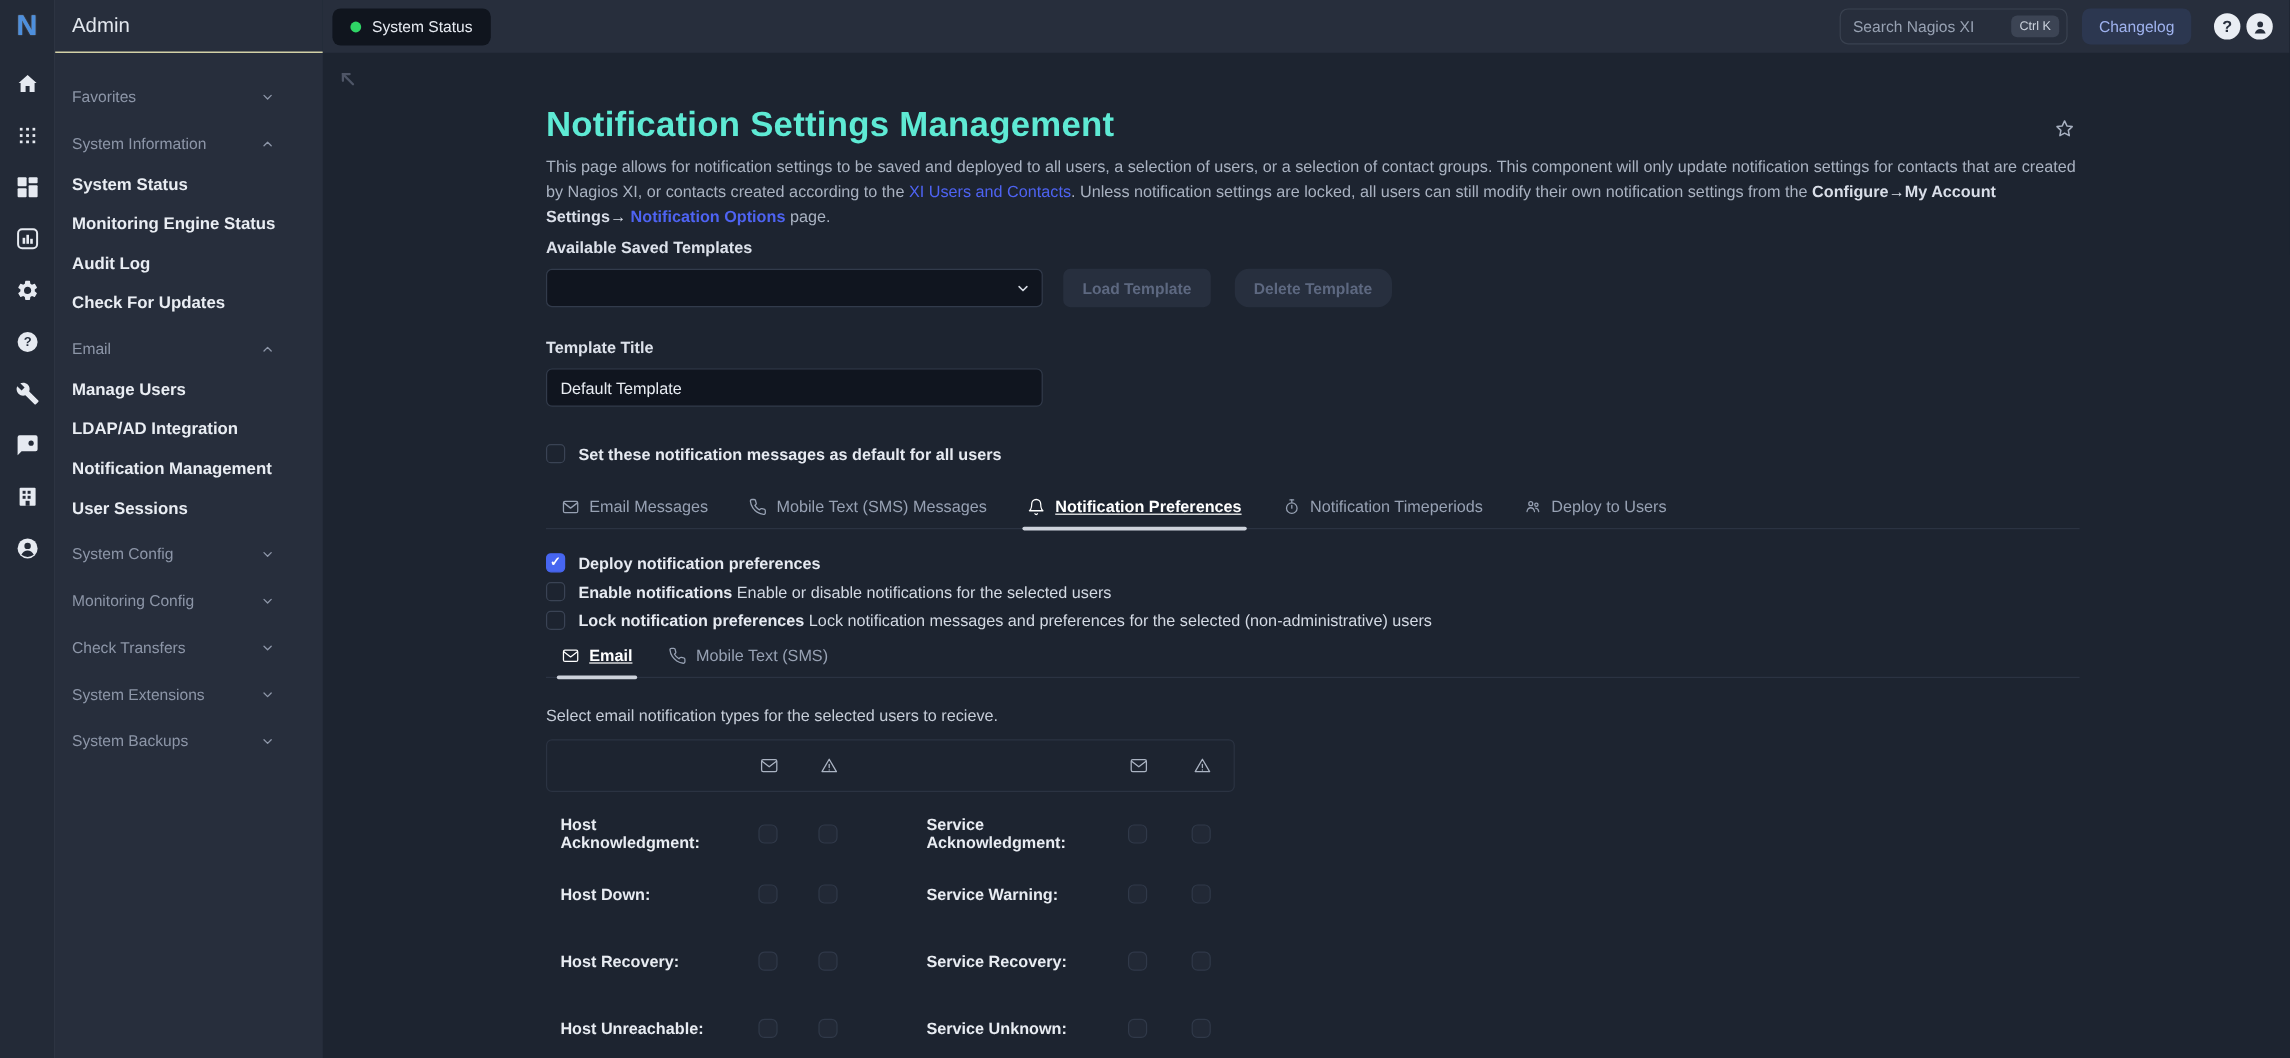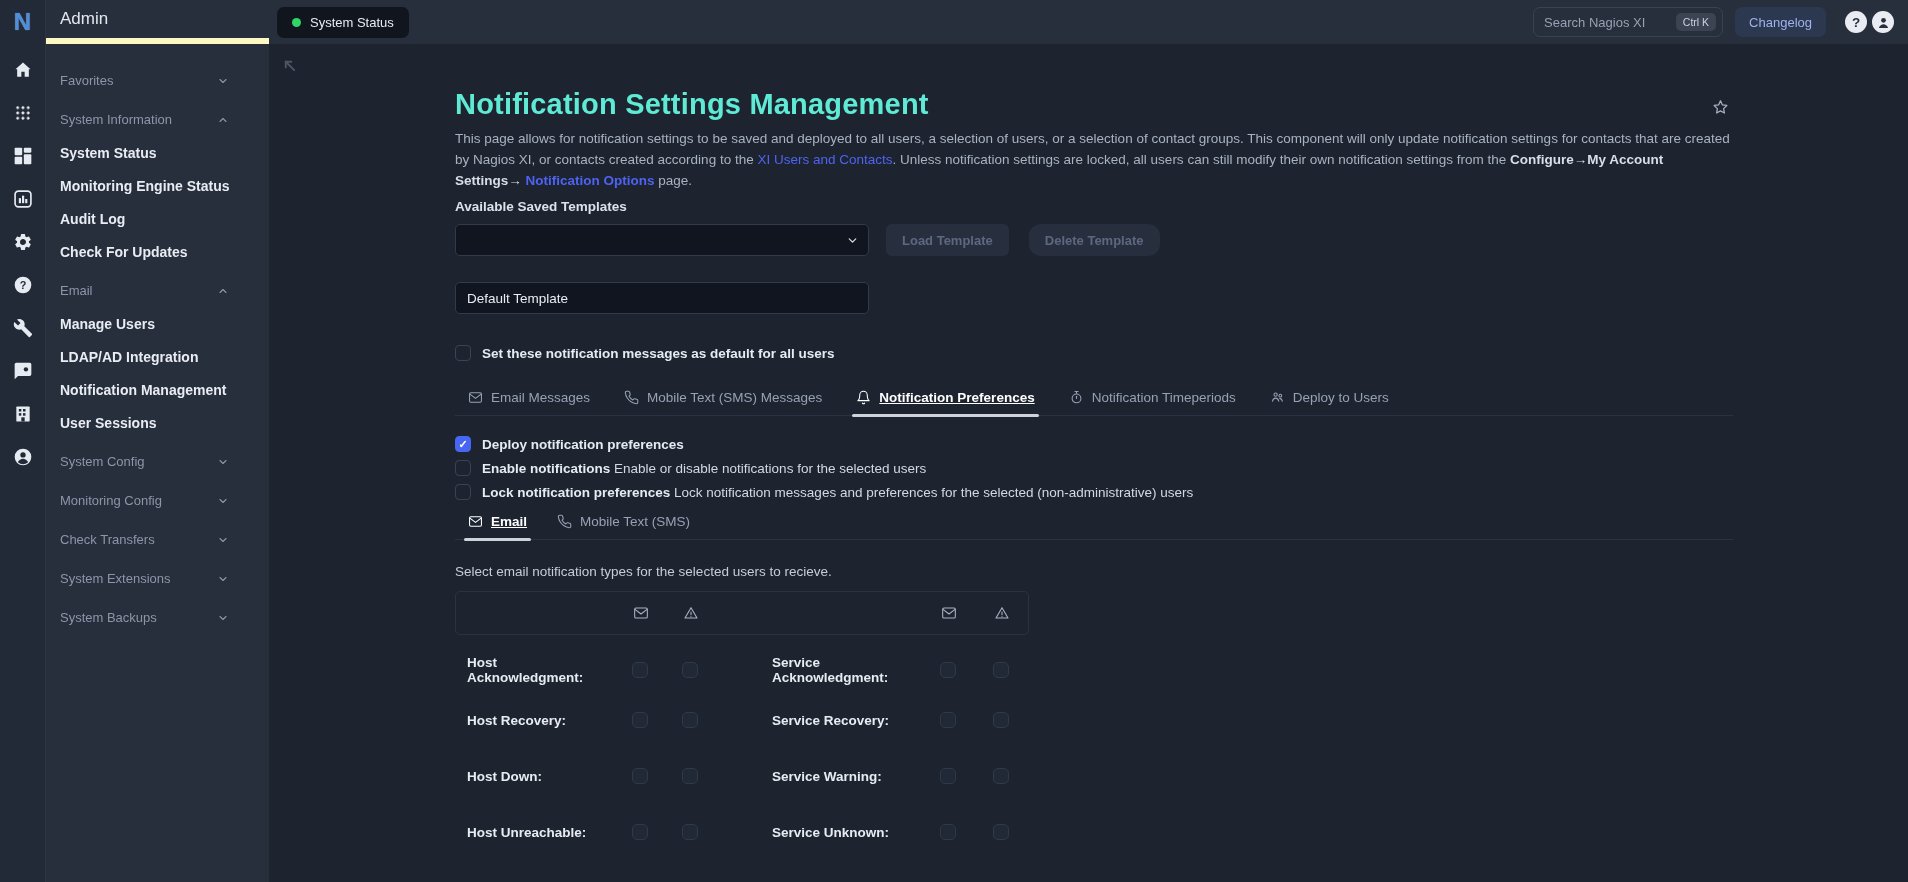--- a/index.html
+++ b/index.html
@@ -35,21 +35,21 @@
     background-size: 5.3px 5.3px; background-position: 0 0;
   }
 
   
   .sidebar {
     position:absolute; left:45px; top:0; width:224px; height:100%;
     background:#272e3c; z-index:2; border-left:1px solid rgba(255,255,255,.03);
   }
   .sidebar-header {
     height:44px; display:flex; align-items:center; padding-left:14px;
-    border-bottom:6px solid #fef9c3; font-size:17px; color:#e2e7ee;
+    border-bottom:1px solid #fef9c3; font-size:17px; color:#e2e7ee;
   }
   .nav { list-style:none; padding:20px 14px 0 14px; }
   .nav li { display:flex; align-items:center; justify-content:space-between; height:33px; cursor:pointer; }
   .nav-group { color:#8d96a8; font-size:13px; margin-top:6px; }
   .nav-group:first-child { margin-top:0; }
   .nav-link { color:#e9edf3; font-size:14px; font-weight:700; }
   .chev { width:12px; height:12px; margin-right:26px; stroke:#8d96a8; fill:none; stroke-width:2.2; stroke-linecap:round; stroke-linejoin:round; }
   .chev.up { transform:rotate(180deg); }
 
   
@@ -365,20 +365,21 @@
         <span class="select-chev">
           <svg viewBox="0 0 24 24">
               <polyline points="6 9 12 15 18 9"></polyline>
             </svg>
         </span>
       </div>
       <button class="tpl-btn">Load Template</button>
       <button class="tpl-btn">Delete Template</button>
     </div>
 
+    <div class="field-label">Template Title</div>
     <input class="text-input" type="text" value="Default Template" style="">
 
     <div class="check-row default-check">
       <span class="checkbox"></span>
       <span class="check-label">Set these notification messages as default for all users</span>
     </div>
 
     <div class="tabs">
       <div class="tab">
         <svg viewBox="0 0 24 24">
@@ -497,47 +498,47 @@
       <div class="notif-label">Service Acknowledgment:</div>
       <div class="cb-cell">
           <span class="table-cb"></span>
         </div>
       <div class="cb-cell">
           <span class="table-cb"></span>
         </div>
     </div>
 
     <div class="notif-grid notif-row">
+      <div class="notif-label">Host Down:</div>
+      <div class="cb-cell">
+          <span class="table-cb"></span>
+        </div>
+      <div class="cb-cell">
+          <span class="table-cb"></span>
+        </div>
+      <div></div>
+      <div class="notif-label">Service Warning:</div>
+      <div class="cb-cell">
+          <span class="table-cb"></span>
+        </div>
+      <div class="cb-cell">
+          <span class="table-cb"></span>
+        </div>
+    </div>
+
+    <div class="notif-grid notif-row">
       <div class="notif-label">Host Recovery:</div>
       <div class="cb-cell">
           <span class="table-cb"></span>
         </div>
       <div class="cb-cell">
           <span class="table-cb"></span>
         </div>
       <div></div>
       <div class="notif-label">Service Recovery:</div>
-      <div class="cb-cell">
-          <span class="table-cb"></span>
-        </div>
-      <div class="cb-cell">
-          <span class="table-cb"></span>
-        </div>
-    </div>
-
-    <div class="notif-grid notif-row">
-      <div class="notif-label">Host Down:</div>
-      <div class="cb-cell">
-          <span class="table-cb"></span>
-        </div>
-      <div class="cb-cell">
-          <span class="table-cb"></span>
-        </div>
-      <div></div>
-      <div class="notif-label">Service Warning:</div>
       <div class="cb-cell">
           <span class="table-cb"></span>
         </div>
       <div class="cb-cell">
           <span class="table-cb"></span>
         </div>
     </div>
 
     <div class="notif-grid notif-row">
       <div class="notif-label">Host Unreachable:</div>

